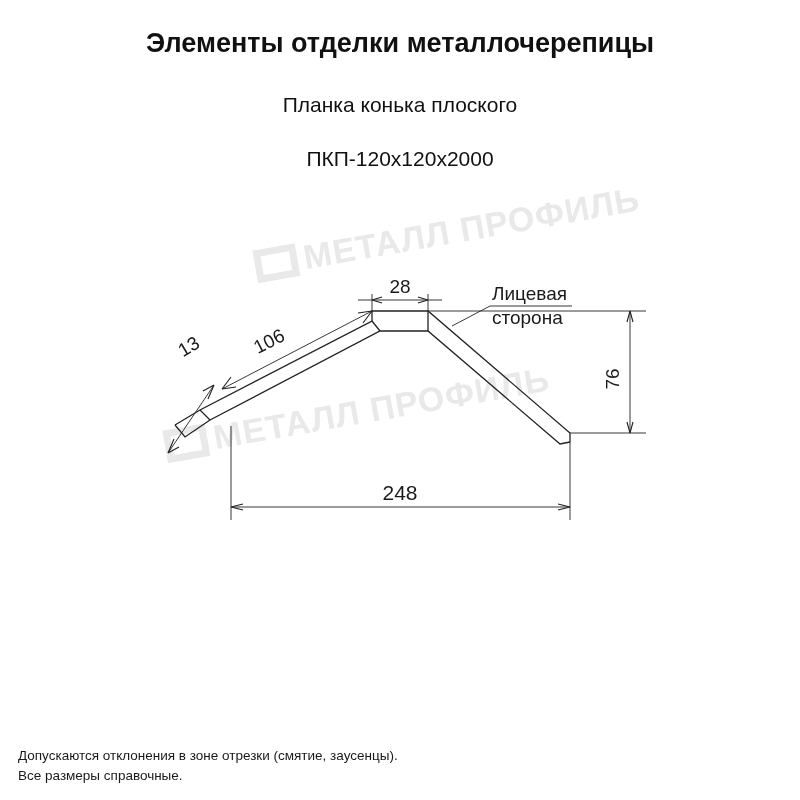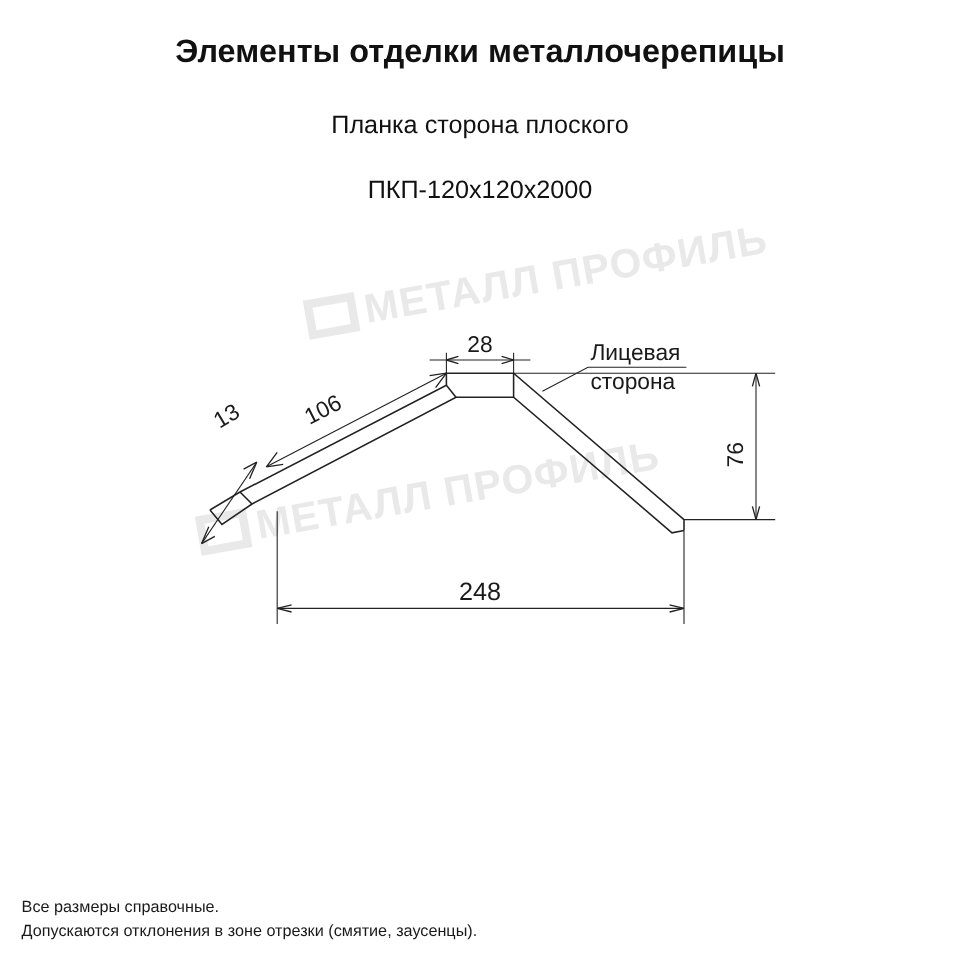--- a/index.html
+++ b/index.html
@@ -75,21 +75,21 @@
     fill: #e9e9e9;
   }
 </style>
 </head>
 <body>
 
 <div class="page">
 
   <div class="title-block">
     <h1 class="main-title">Элементы отделки металлочерепицы</h1>
-    <div class="sub-title">Планка сторона плоского</div>
+    <div class="sub-title">Планка конька плоского</div>
     <div class="sub-title-2">ПКП-120х120х2000</div>
   </div>
 
   <div class="drawing-area">
     <svg width="800" height="420" viewBox="0 0 800 420" xmlns="http://www.w3.org/2000/svg">
 
       <g transform="translate(250,95) rotate(-10)" opacity="1">
         <rect x="10" y="-20" width="36" height="26" fill="none" stroke="#e9e9e9" stroke-width="7"></rect>
         <text class="wm-text" x="56" y="4" font-size="34" letter-spacing="1">МЕТАЛЛ ПРОФИЛЬ</text>
       </g>
@@ -155,17 +155,17 @@
         <path d="M 231 327 L 570 327"></path>
         <path d="M 231 327 L 243 324 M 231 327 L 243 330" stroke-width="1.1"></path>
         <path d="M 570 327 L 558 324 M 570 327 L 558 330" stroke-width="1.1"></path>
       </g>
       <text x="400" y="320" font-size="21" fill="#1a1a1a" text-anchor="middle">248</text>
 
     </svg>
   </div>
 
   <div class="footer">
+    <div>Допускаются отклонения в зоне отрезки (смятие, заусенцы).</div>
     <div>Все размеры справочные.</div>
-    <div>Допускаются отклонения в зоне отрезки (смятие, заусенцы).</div>
   </div>
 
 </div>
 
 </body></html>

